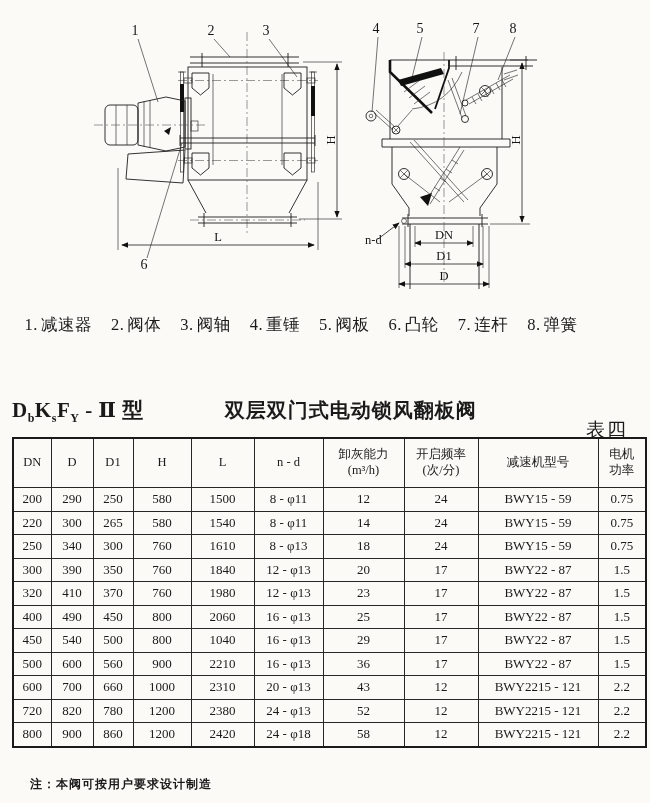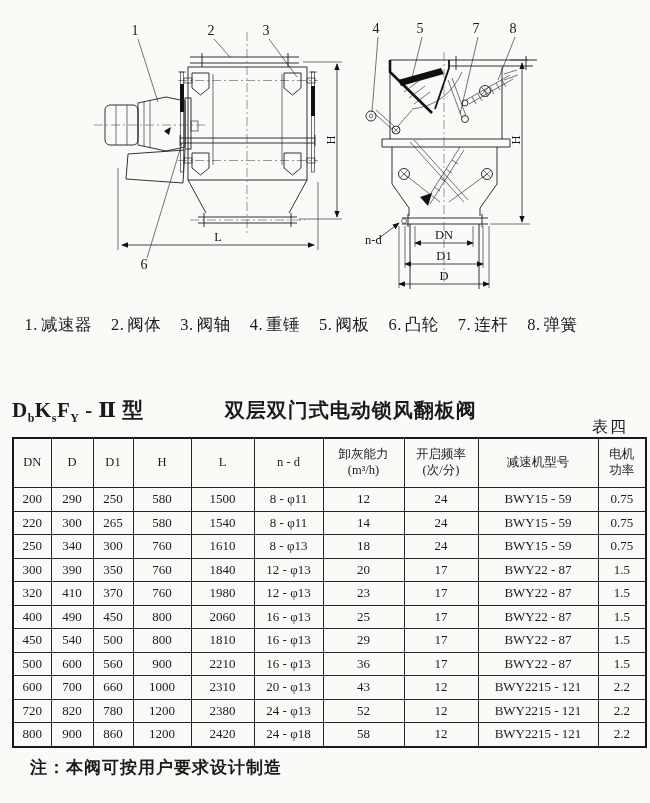--- a/index.html
+++ b/index.html
@@ -28,37 +28,37 @@
     display:flex;justify-content:center;gap:19px;
     font-size:16.5px;letter-spacing:.5px;white-space:nowrap;
   }
   .part-item .num{margin-right:3px;}
   
   .title-row{position:absolute;left:12px;top:396px;width:626px;display:flex;align-items:baseline;gap:44px;}
   .model{font-weight:bold;font-size:21px;letter-spacing:.5px;}
   .model sub{font-size:12px;font-weight:bold;}
   .valve-name{font-weight:bold;font-size:20px;margin-left:37px;
     font-family:"Liberation Sans","DejaVu Sans",sans-serif;letter-spacing:1px;}
-  .table-tag{position:absolute;right:22px;top:417px;font-size:16px;letter-spacing:2px;}
+  .table-tag{position:absolute;right:22px;top:417px;font-size:19px;letter-spacing:2px;}
   
   table.spec{
     position:absolute;left:12px;top:437px;width:633px;
     border-collapse:collapse;table-layout:fixed;
     font-size:13px;text-align:center;
   }
   table.spec,table.spec th,table.spec td{border:1px solid #262626;}
   table.spec{border:2px solid #1a1a1a;}
   table.spec th{font-weight:normal;height:48px;padding:0;line-height:1.25;}
   table.spec th div{font-size:12.5px;}
   table.spec td{height:22.5px;padding:0;font-size:13px;}
   col.c0{width:38px}col.c1{width:42px}col.c2{width:40px}col.c3{width:58px}
   col.c4{width:63px}col.c5{width:69px}col.c6{width:81px}col.c7{width:74px}
   col.c8{width:120px}col.c9{width:48px}
   
-  .note{position:absolute;left:30px;top:756px;font-size:17px;font-weight:bold;
+  .note{position:absolute;left:30px;top:776px;font-size:12px;font-weight:bold;
     font-family:Liberation Serif, serif;letter-spacing:1px;}
 </style>
 </head>
 <body>
 
 <div class="page">
 
   <div class="figure-area">
 
     <svg style="left:78px;top:14px;" width="280" height="262" viewBox="0 0 280 262">
@@ -385,21 +385,21 @@
           <td>25</td>
           <td>17</td>
           <td>BWY22 - 87</td>
           <td>1.5</td>
         </tr>
         <tr>
           <td>450</td>
           <td>540</td>
           <td>500</td>
           <td>800</td>
-          <td>1810</td>
+          <td>1040</td>
           <td>16 - φ13</td>
           <td>29</td>
           <td>17</td>
           <td>BWY22 - 87</td>
           <td>1.5</td>
         </tr>
         <tr>
           <td>500</td>
           <td>600</td>
           <td>560</td>

